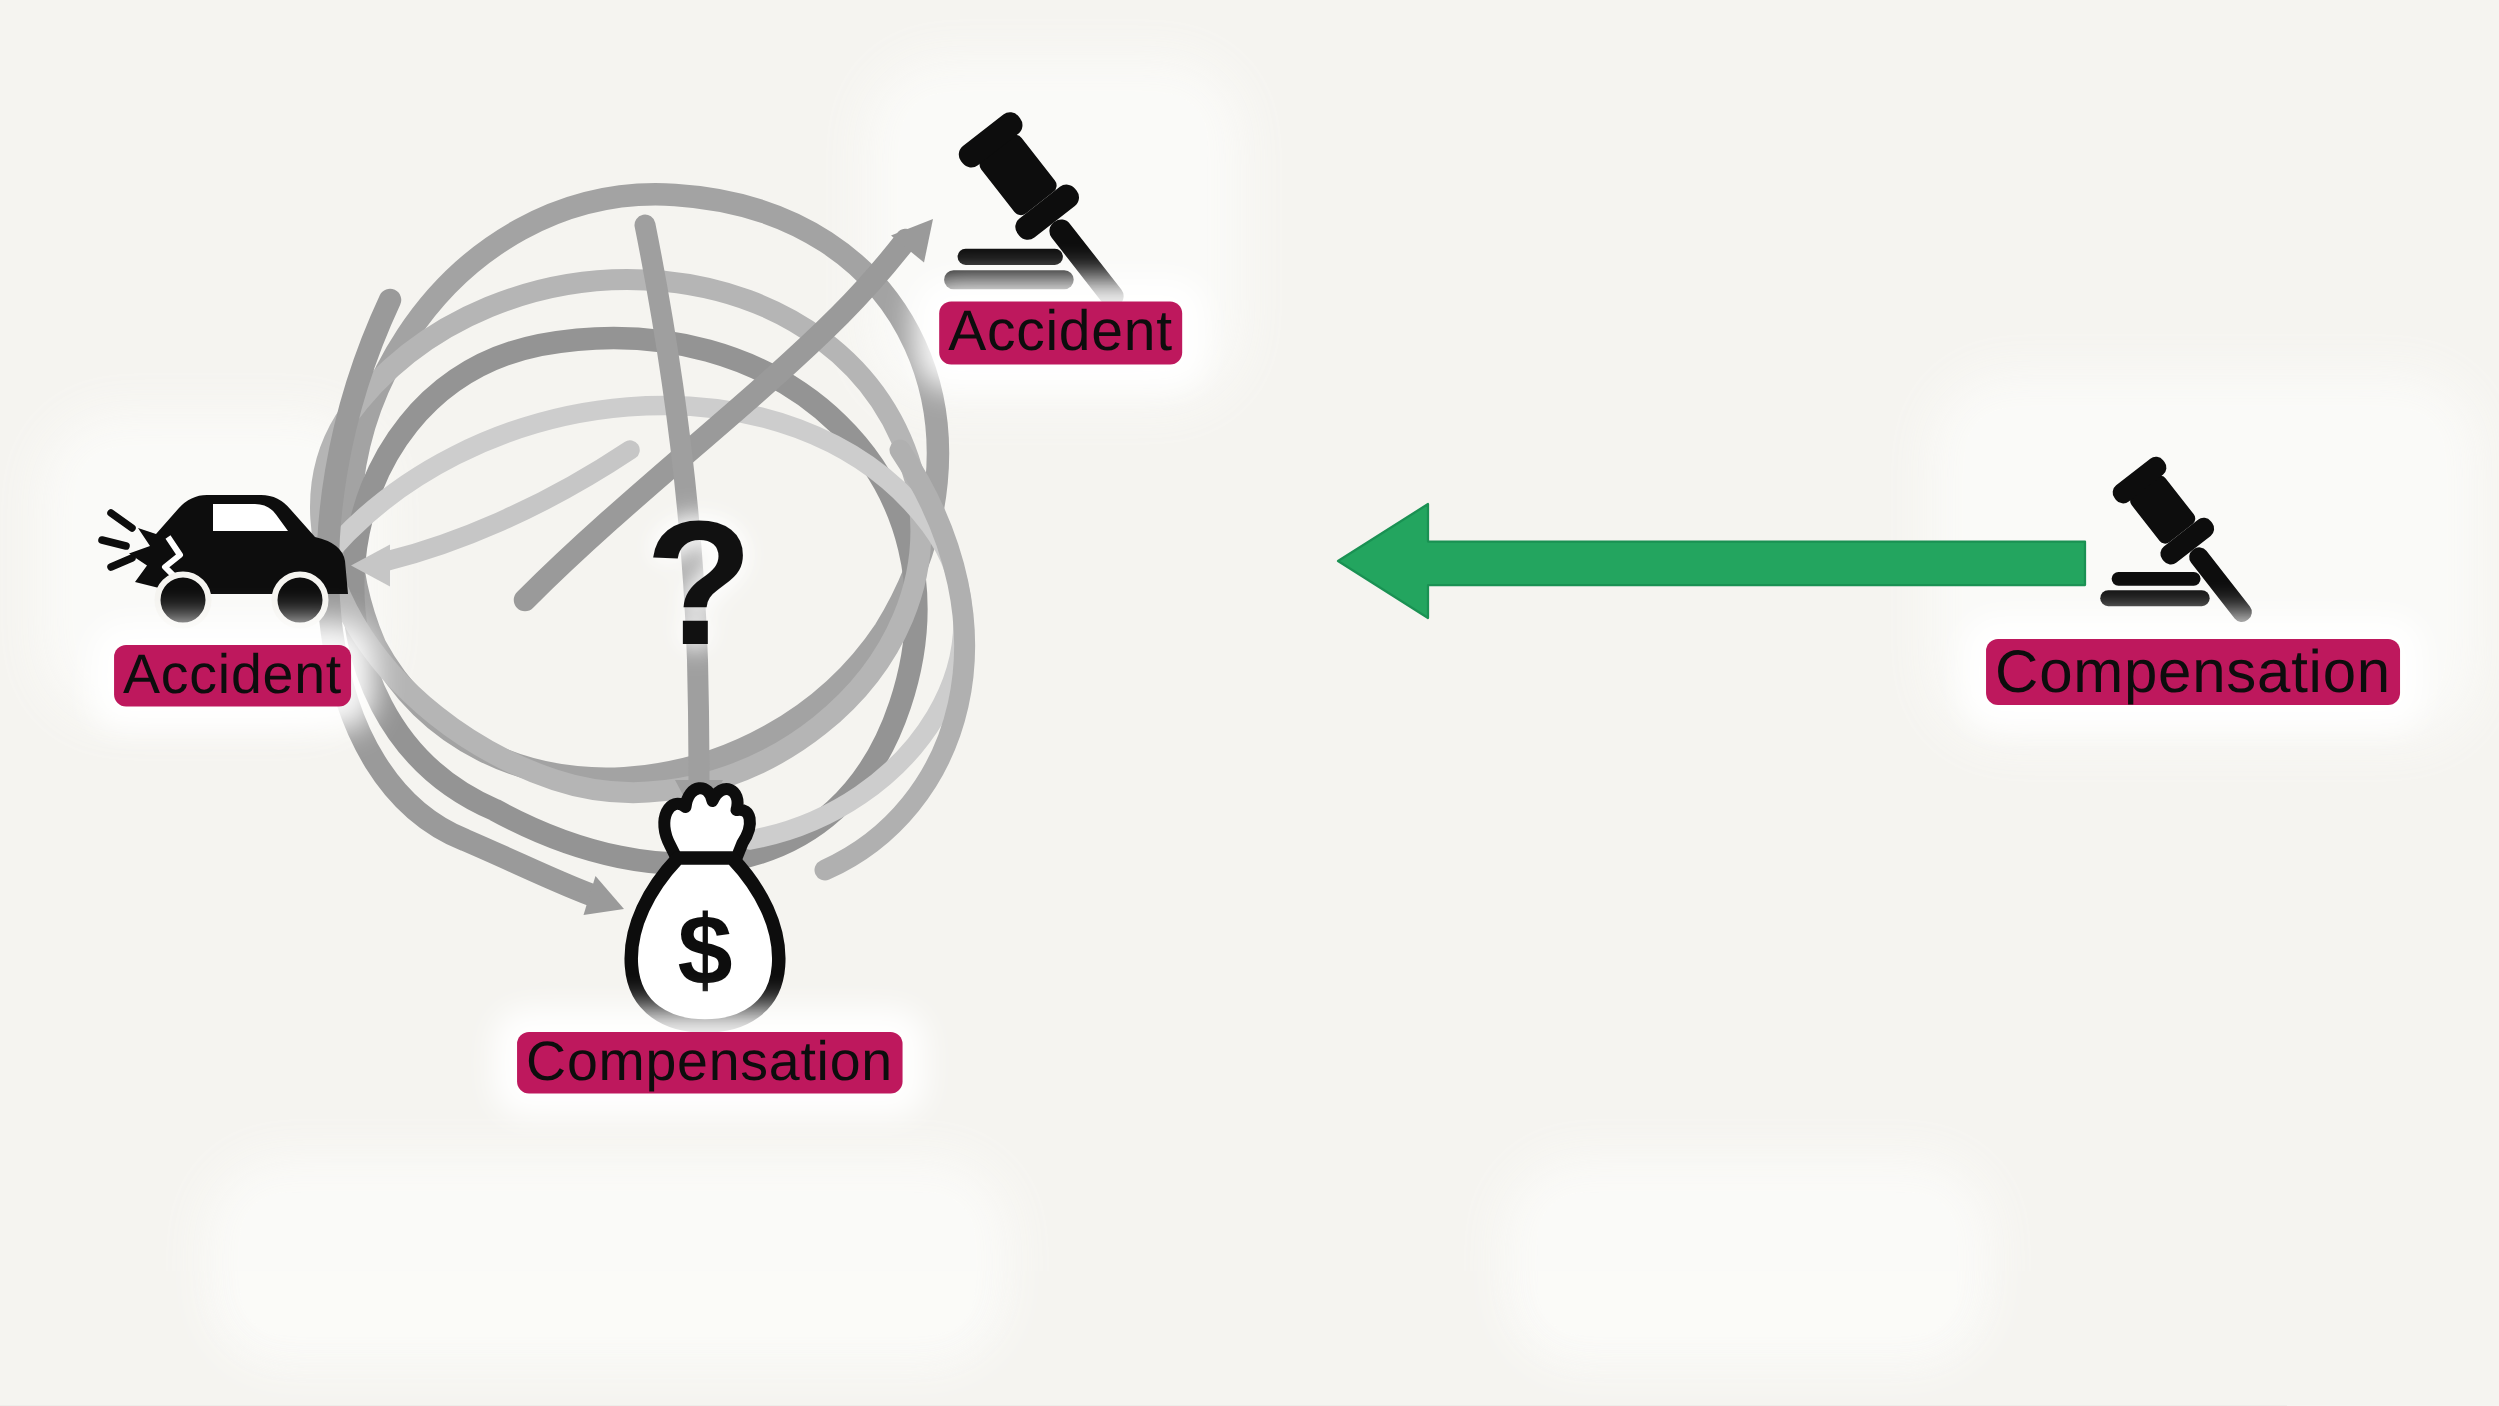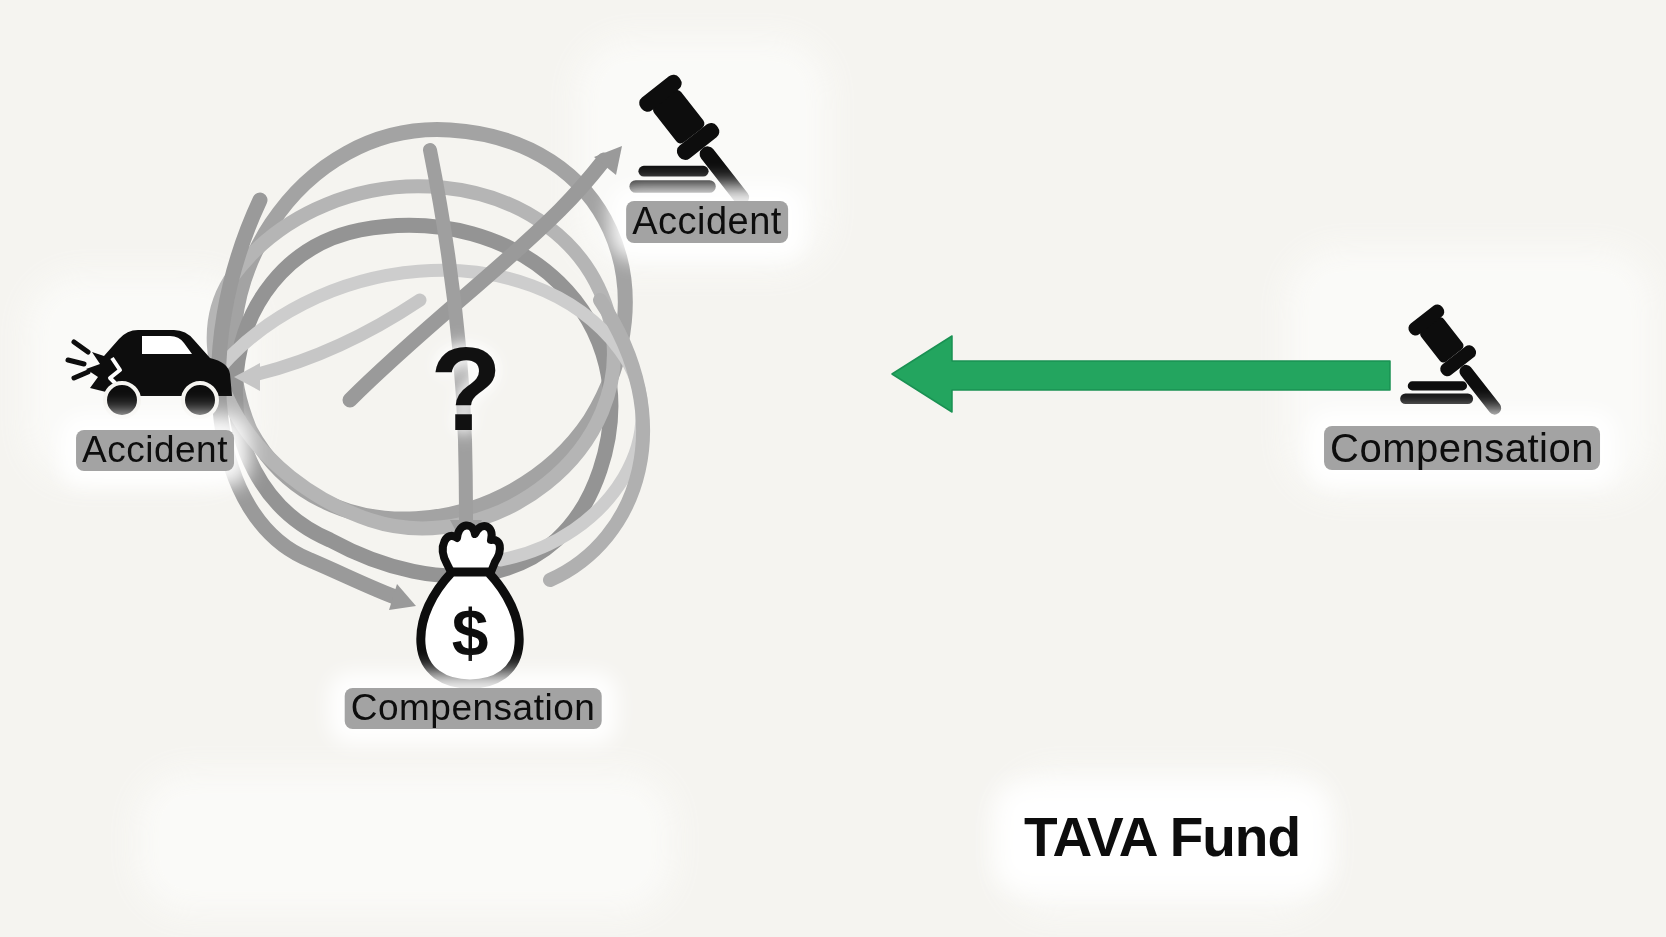--- a/index.html
+++ b/index.html
@@ -9,21 +9,21 @@
     font-family:"Liberation Sans", sans-serif;
     color:#0d0d0d;
   }
   
   .patch{position:absolute;background:#fcfcfa;border-radius:30px;
          box-shadow:0 0 30px 22px #fcfcfa;opacity:.85;}
   
   .label{
     position:absolute;transform:translateX(-50%);
     white-space:nowrap;font-weight:400;letter-spacing:.5px;
-    background:#a3a3a3;box-shadow:0 0 20px 16px rgba(255,255,255,.95);
+    background:#be185d;box-shadow:0 0 20px 16px rgba(255,255,255,.95);
     border-radius:8px;padding:0 6px;line-height:1.1;
   }
   .title{
     position:absolute;transform:translateX(-50%);
     white-space:nowrap;font-weight:700;font-size:57px;letter-spacing:-1px;
     background:#fff;box-shadow:0 0 26px 20px rgba(255,255,255,.95);
     border-radius:10px;padding:2px 10px;
   }
   .qmark{
     position:absolute;transform:translateX(-50%);
@@ -105,15 +105,14 @@
       <rect x="52" y="22" width="38" height="52" rx="6"></rect>
       <rect x="44" y="6" width="54" height="18" rx="8"></rect>
       <rect x="44" y="74" width="54" height="18" rx="8"></rect>
       <rect x="62" y="92" width="17" height="78" rx="8"></rect>
     </g>
     <rect x="26" y="102" width="78" height="12" rx="6"></rect>
     <rect x="16" y="118" width="96" height="14" rx="7"></rect>
   </svg>
   <div class="label" style="left:1462px;top:426px;font-size:40px;">Compensation</div>
 
-  <div class="title" style="left:1162px;top:803px;font-size:55px;">TAVA Fund</div>
 
 </div>
 
 </body></html>

